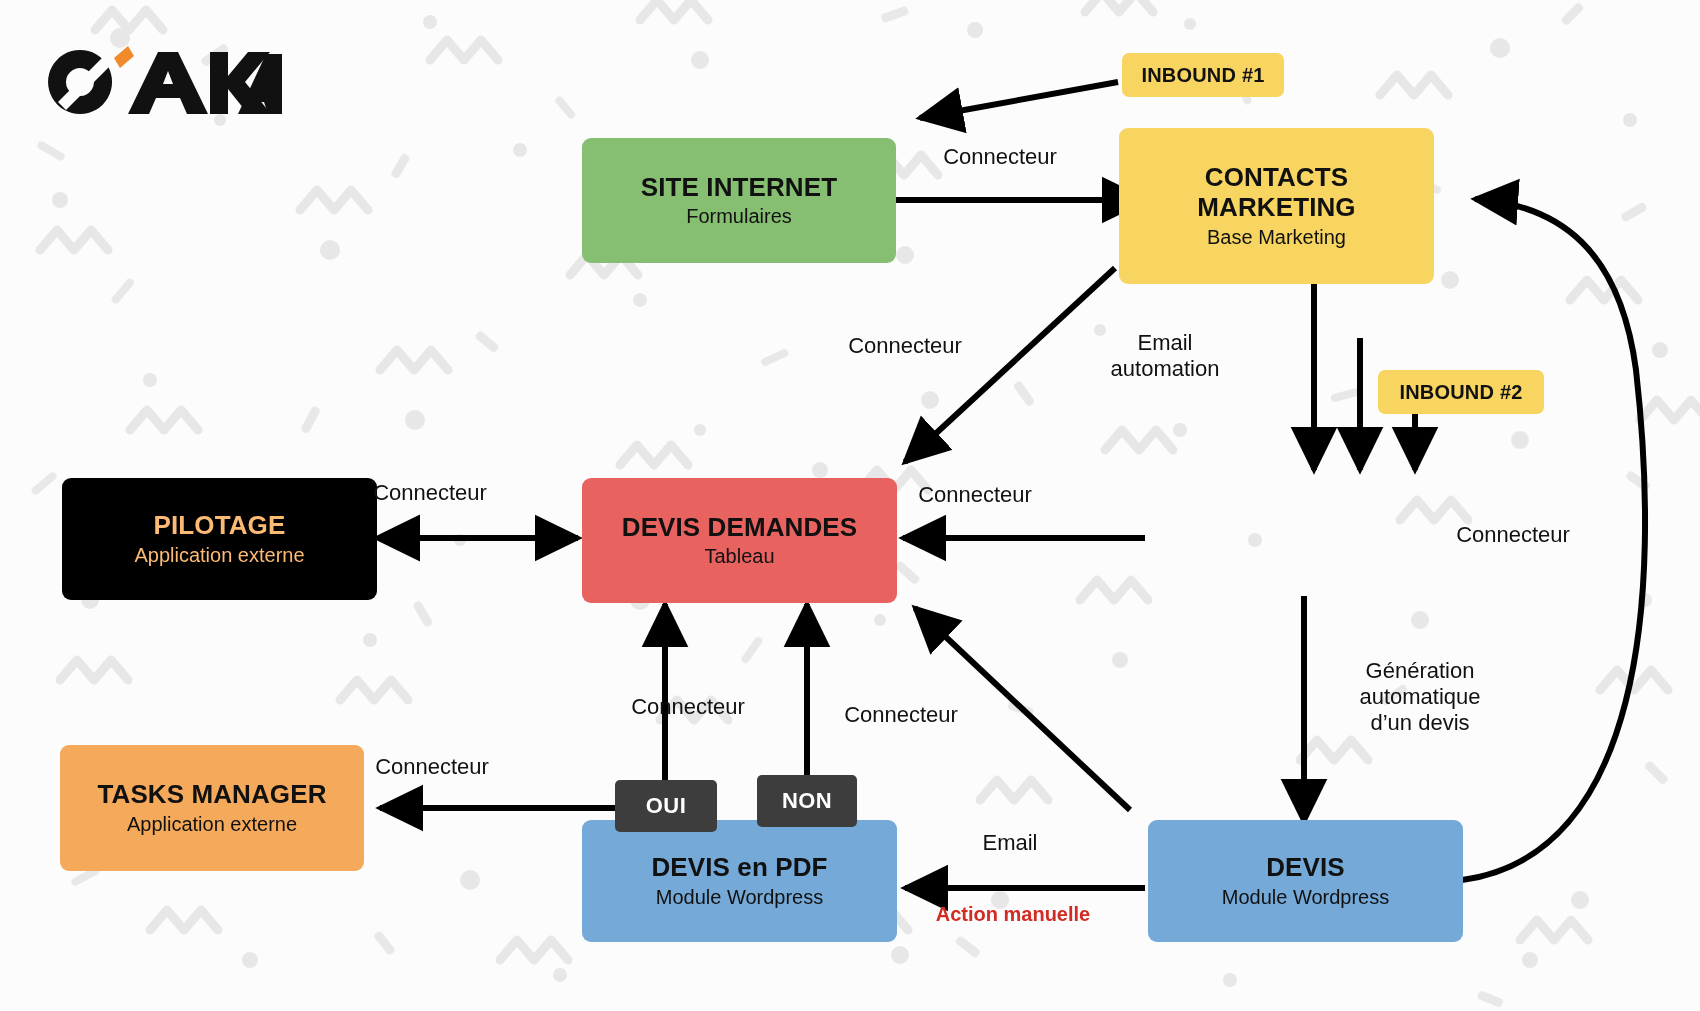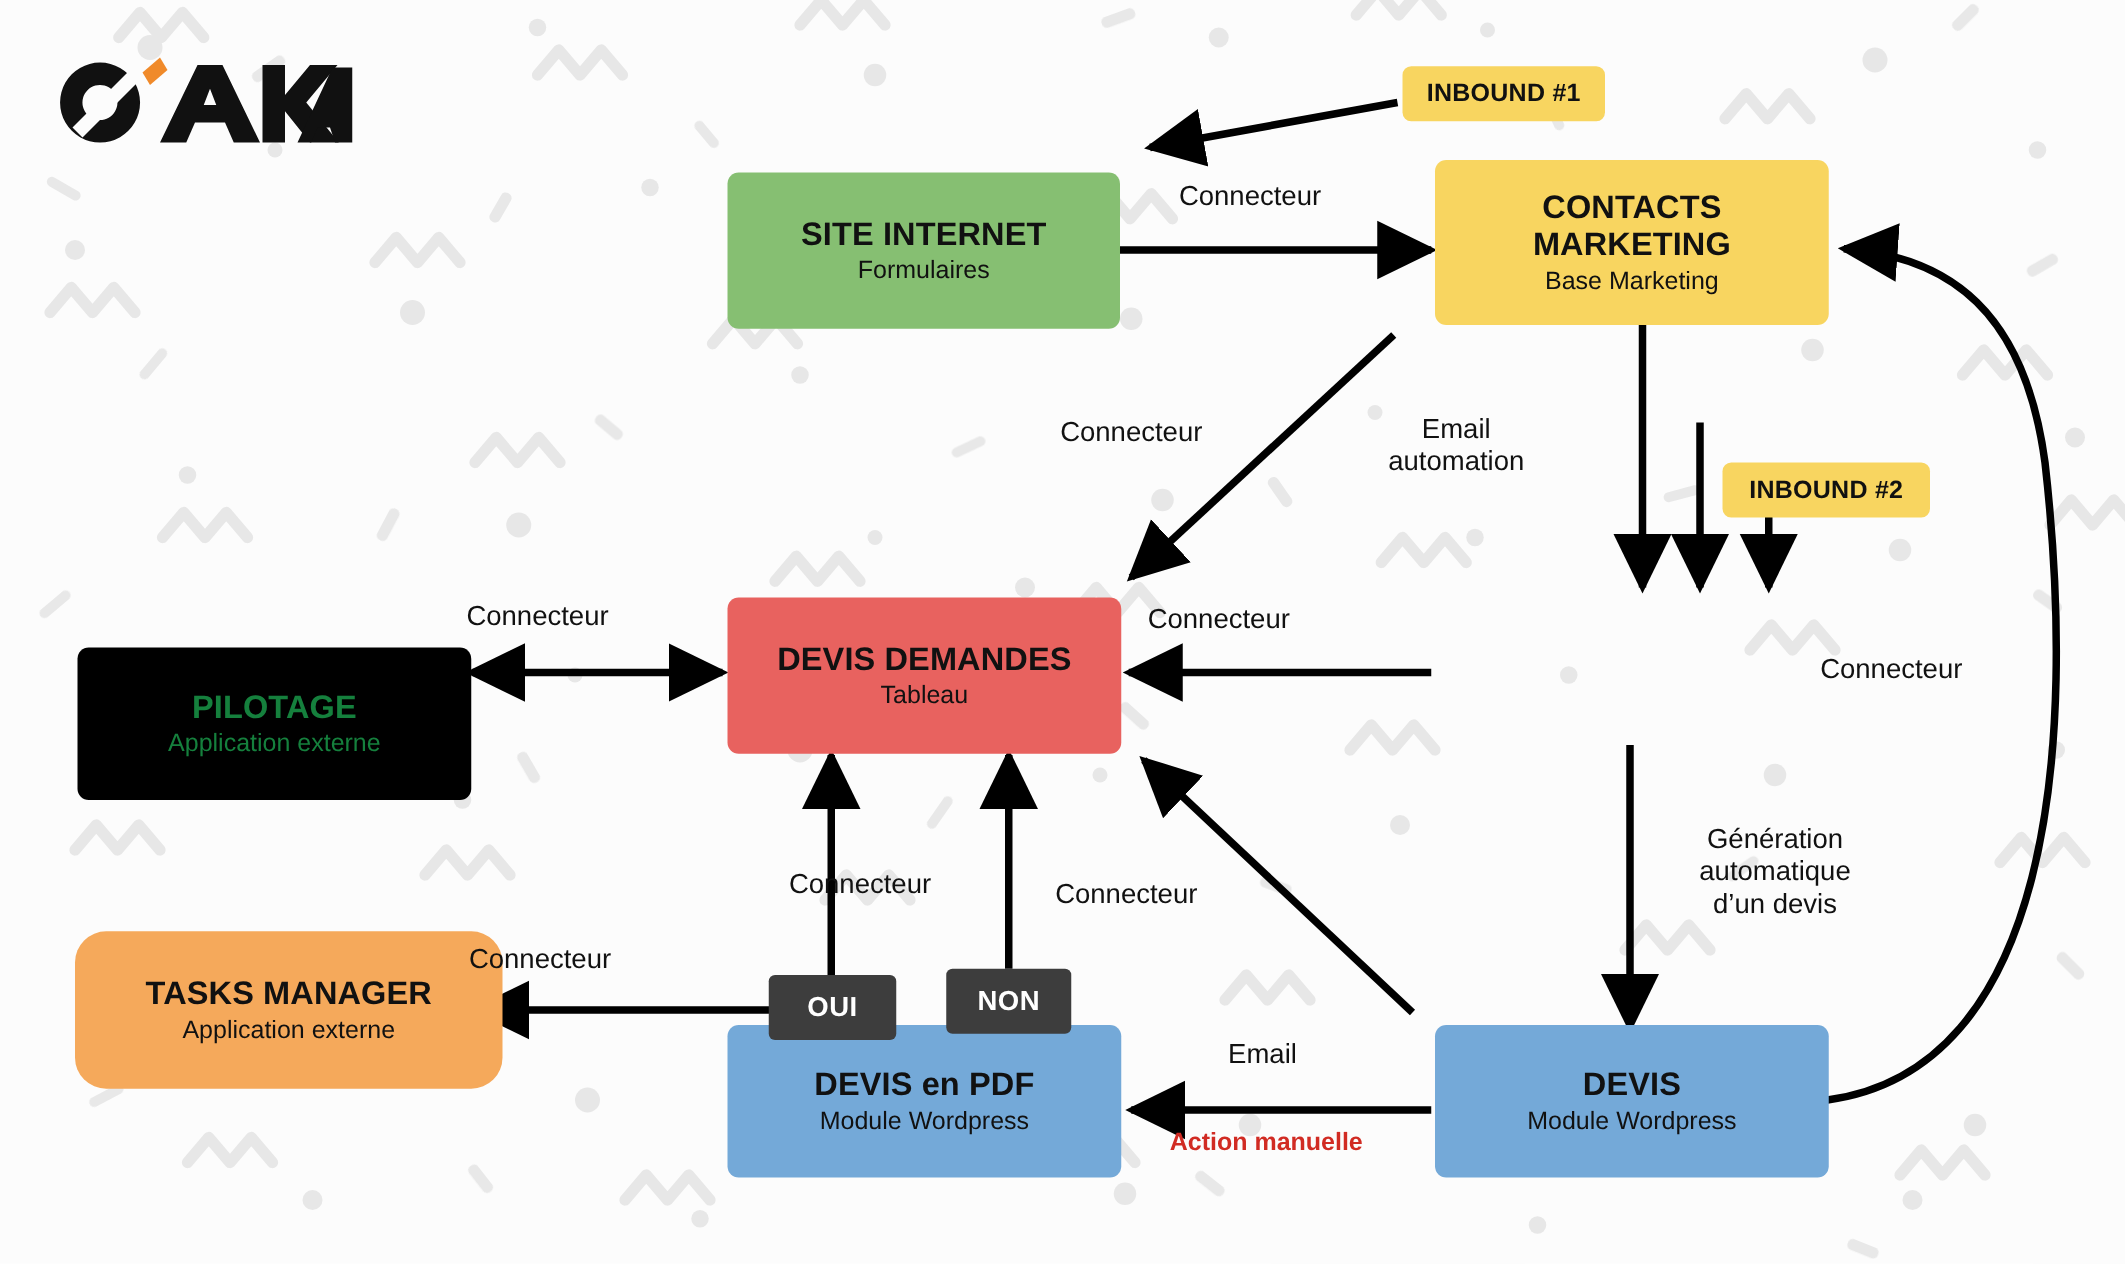--- a/index.html
+++ b/index.html
@@ -58,21 +58,21 @@
     letter-spacing: 0.1px;
   }
   .node .sub {
     font-size: 20px;
     margin-top: 3px;
   }
   .n-green  { background: #86bf72; color: #111; }
   .n-yellow { background: #f8d560; color: #111; }
   .n-blue   { background: #74a9d8; color: #111; }
   .n-red    { background: #e8625f; color: #111; }
-  .n-black  { background: #000000; color: #15803d; margin-top: 40px; }
+  .n-black  { background: #000000; color: #fdba74; }
   .n-orange { background: #f5a95b; color: #111; }
 
   
   .tag {
     position: absolute;
     background: #f8d560;
     border-radius: 7px;
     display: flex;
     align-items: center;
     justify-content: center;
@@ -301,38 +301,38 @@
 
     <div class="tag" style="left:1378px; top:370px; width:166px; height:44px;">
       <span>INBOUND #2</span>
     </div>
 
     <div class="node n-green" style="left:582px; top:138px; width:314px; height:125px;">
       <div class="title">SITE INTERNET</div>
       <div class="sub">Formulaires</div>
     </div>
 
-    <div class="node n-yellow" style="left:1148px; top:128px; width:315px; height:132px;">
+    <div class="node n-yellow" style="left:1119px; top:128px; width:315px; height:156px;">
       <div class="title">CONTACTS</div>
       <div class="title">MARKETING</div>
       <div class="sub">Base Marketing</div>
     </div>
 
     <div class="node n-black" style="left:62px; top:478px; width:315px; height:122px;">
       <div class="title">PILOTAGE</div>
       <div class="sub">Application externe</div>
     </div>
 
     <div class="node n-red" style="left:582px; top:478px; width:315px; height:125px;">
       <div class="title">DEVIS DEMANDES</div>
       <div class="sub">Tableau</div>
     </div>
 
 
-    <div class="node n-orange" style="left:60px; top:745px; width:342px; height:126px;border-radius:25px;">
+    <div class="node n-orange" style="left:60px; top:745px; width:304px; height:126px;">
       <div class="title">TASKS MANAGER</div>
       <div class="sub">Application externe</div>
     </div>
 
     <div class="node n-blue" style="left:582px; top:820px; width:315px; height:122px;">
       <div class="title">DEVIS en PDF</div>
       <div class="sub">Module Wordpress</div>
     </div>
 
     <div class="node n-blue" style="left:1148px; top:820px; width:315px; height:122px;">

